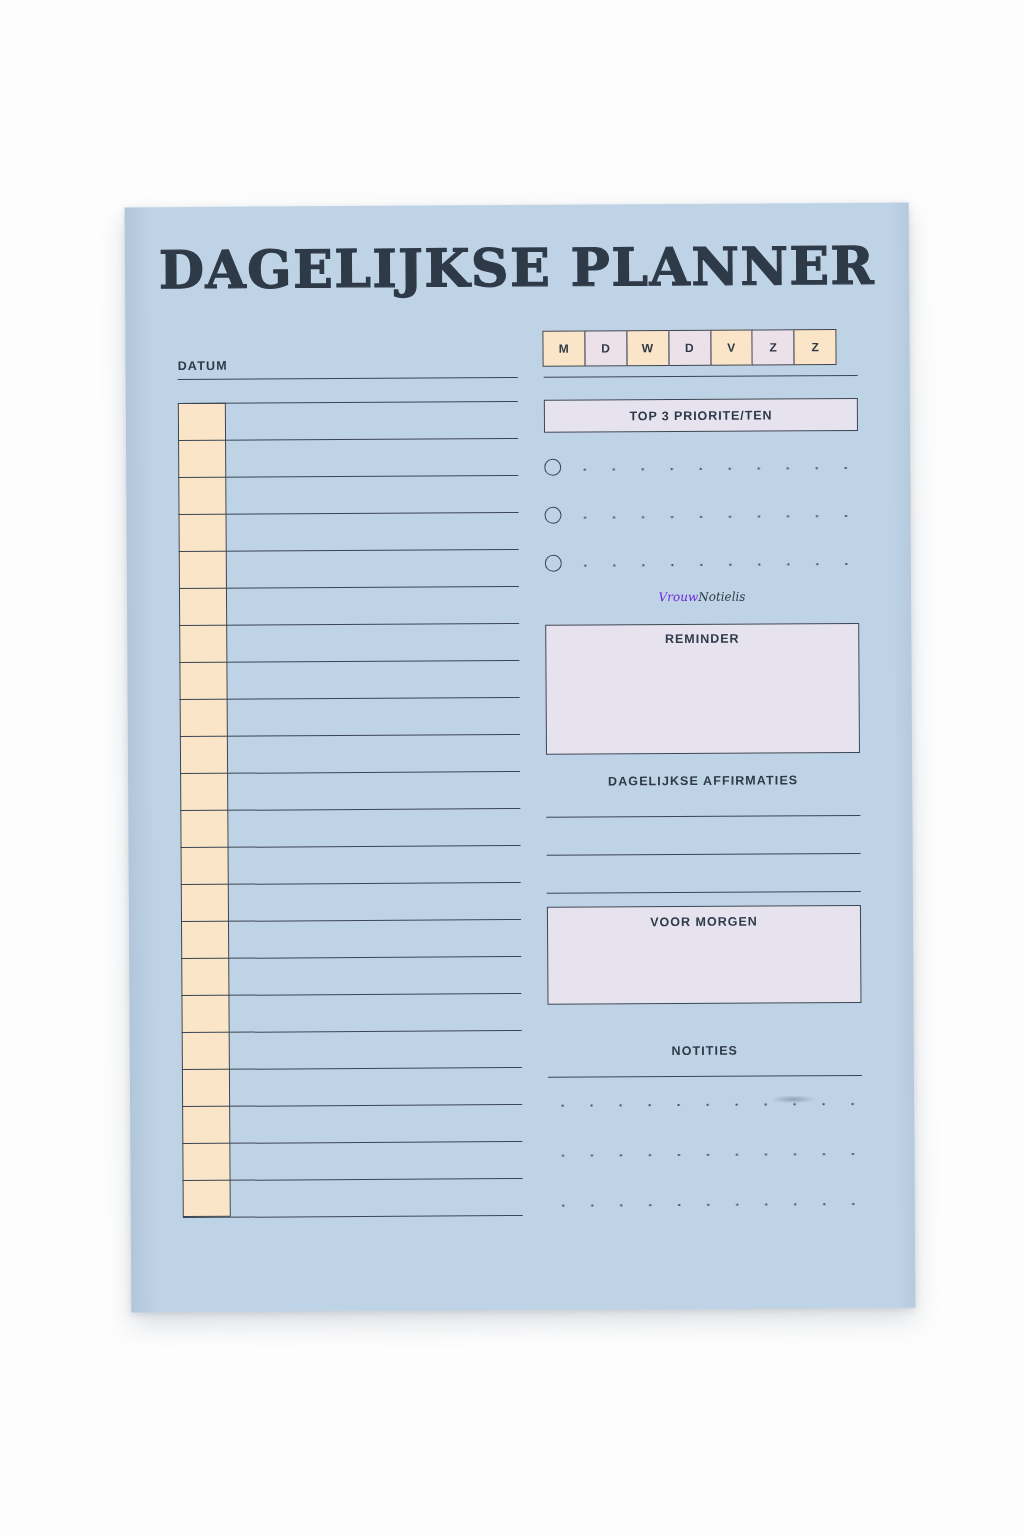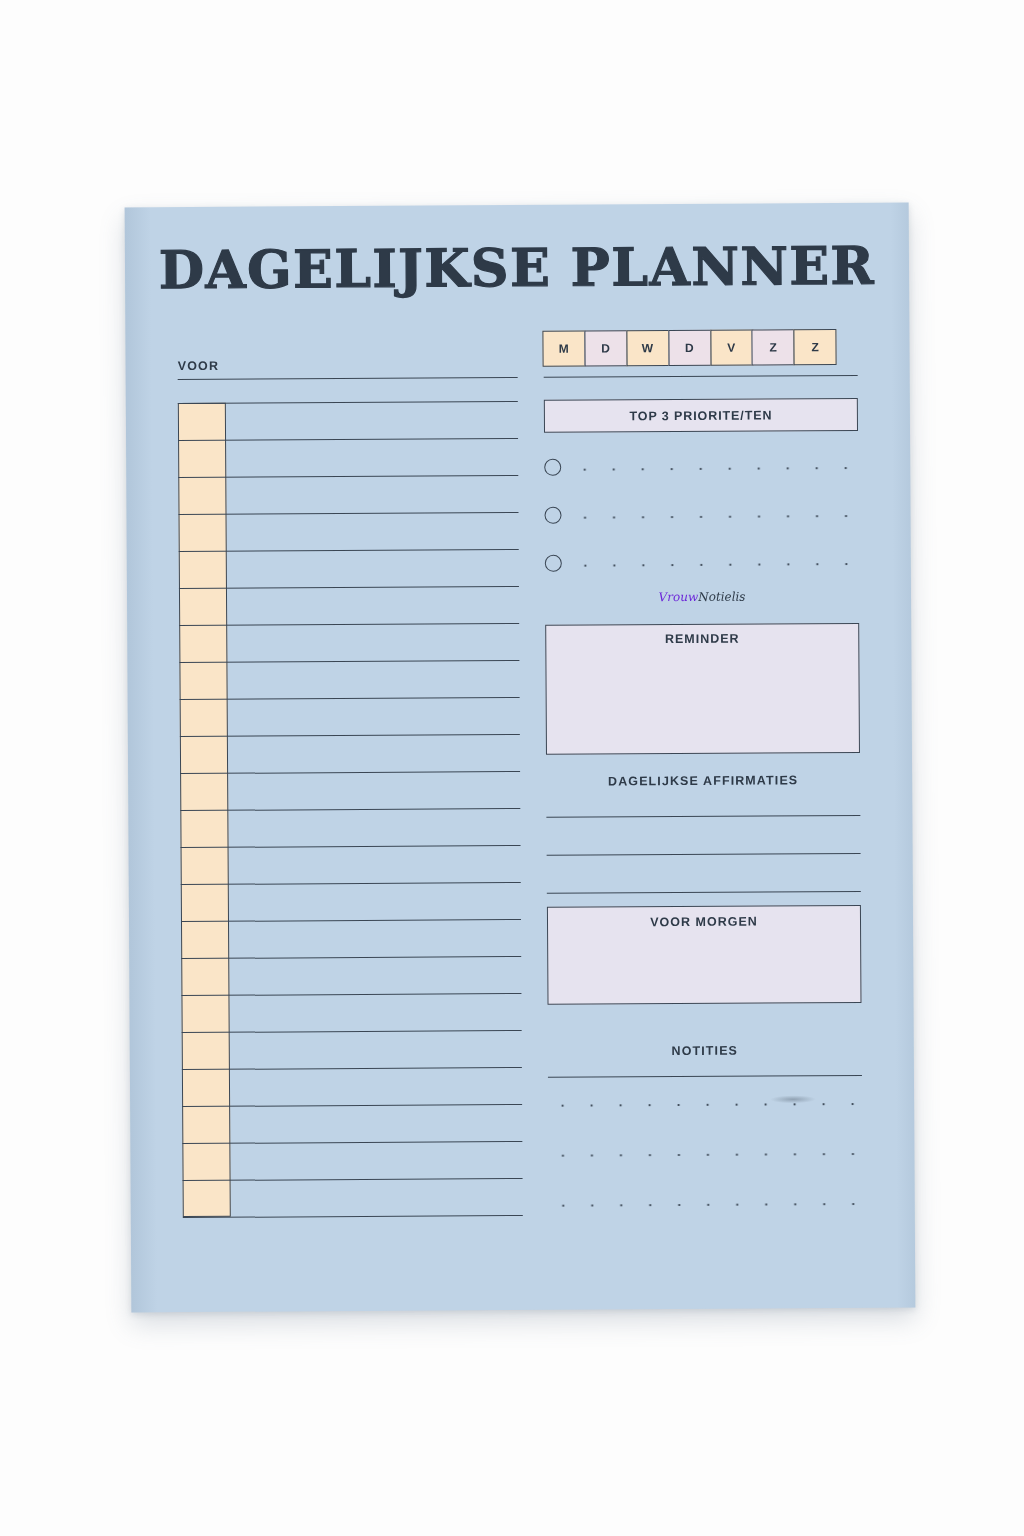--- a/index.html
+++ b/index.html
@@ -264,21 +264,21 @@
 <div id="stage">
 
   <div class="sheet">
     <div class="sheet-inner">
 
       <div class="paper-shade"></div>
       <div class="paper-shade-r"></div>
 
       <div class="title">DAGELIJKSE PLANNER</div>
 
-      <div class="date-label">VOOR</div>
+      <div class="date-label">DATUM</div>
       <div class="date-rule"></div>
 
       <div class="days" id="days">
           <div class="day shade">
             <span>M</span>
           </div>
           <div class="day">
             <span>D</span>
           </div>
           <div class="day shade">

